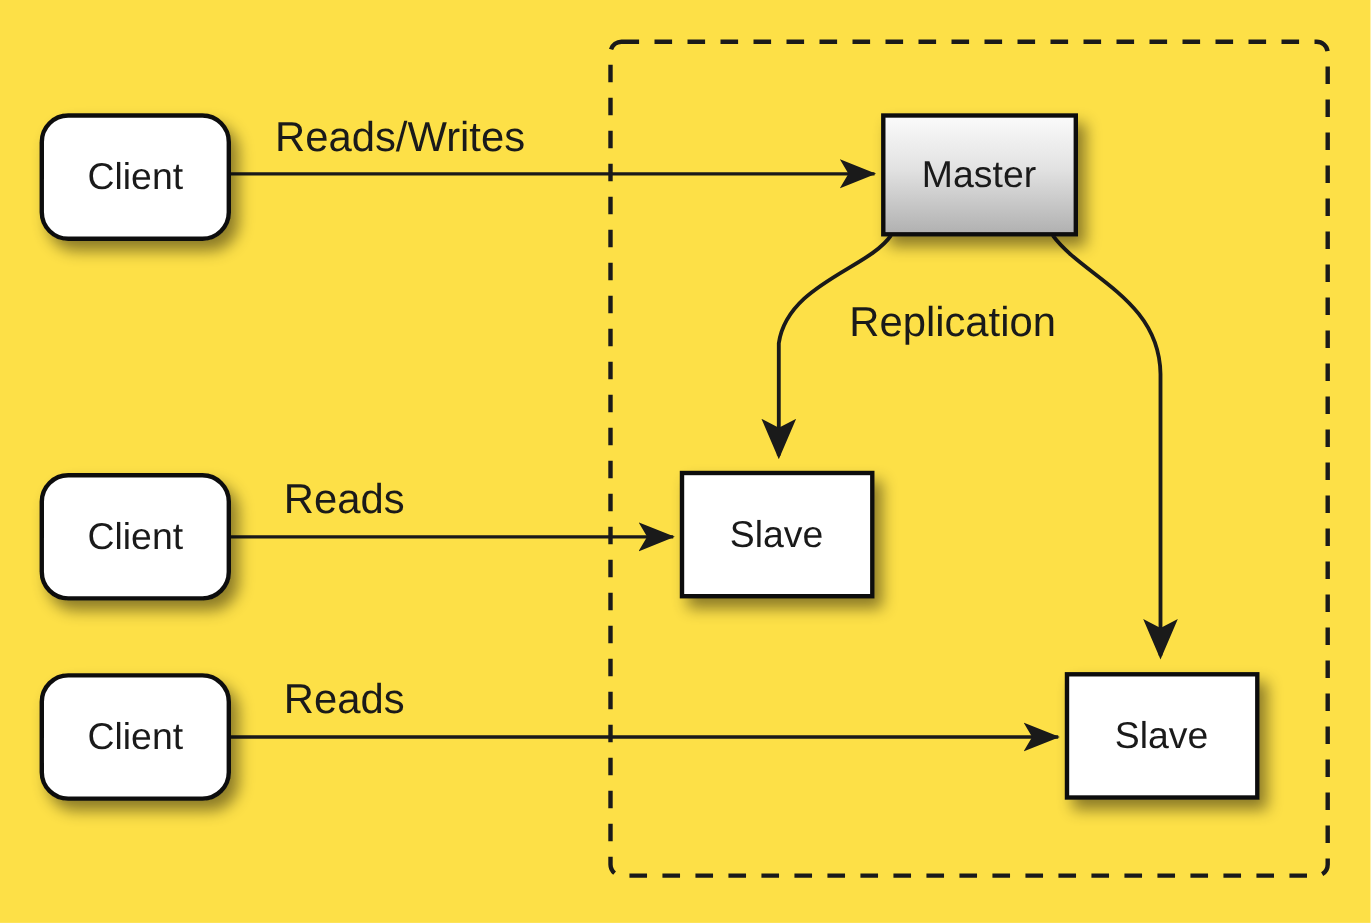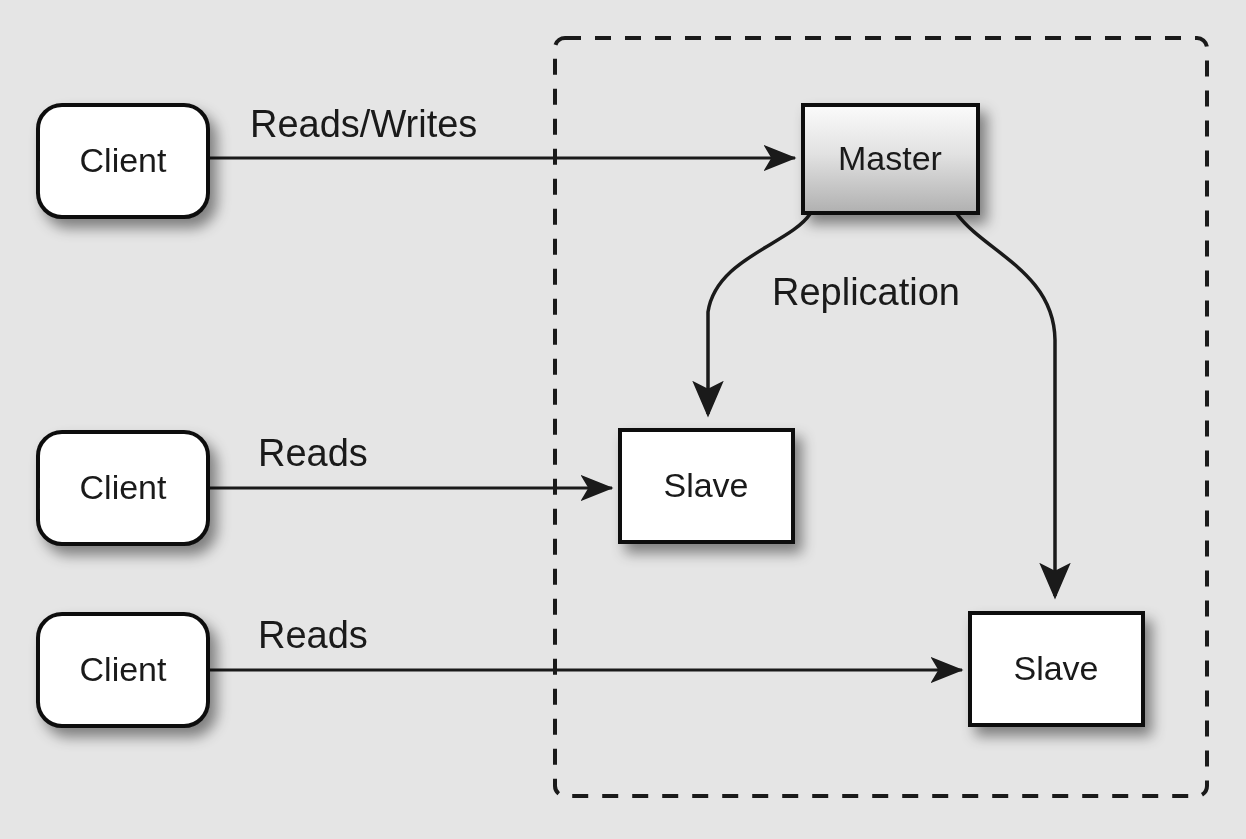--- a/index.html
+++ b/index.html
@@ -7,21 +7,21 @@
     padding: 0;
     background: #ffffff;
   }
   body {
     font-family: "Liberation Sans", sans-serif;
   }
   #diagram-canvas {
     position: relative;
     width: 1246px;
     height: 839px;
-    background: #e5e5e5;
+    background: #fde047;
     overflow: hidden;
   }
   #diagram-svg {
     position: absolute;
     top: 0;
     left: 0;
     width: 1246px;
     height: 839px;
   }
   .node-label {

